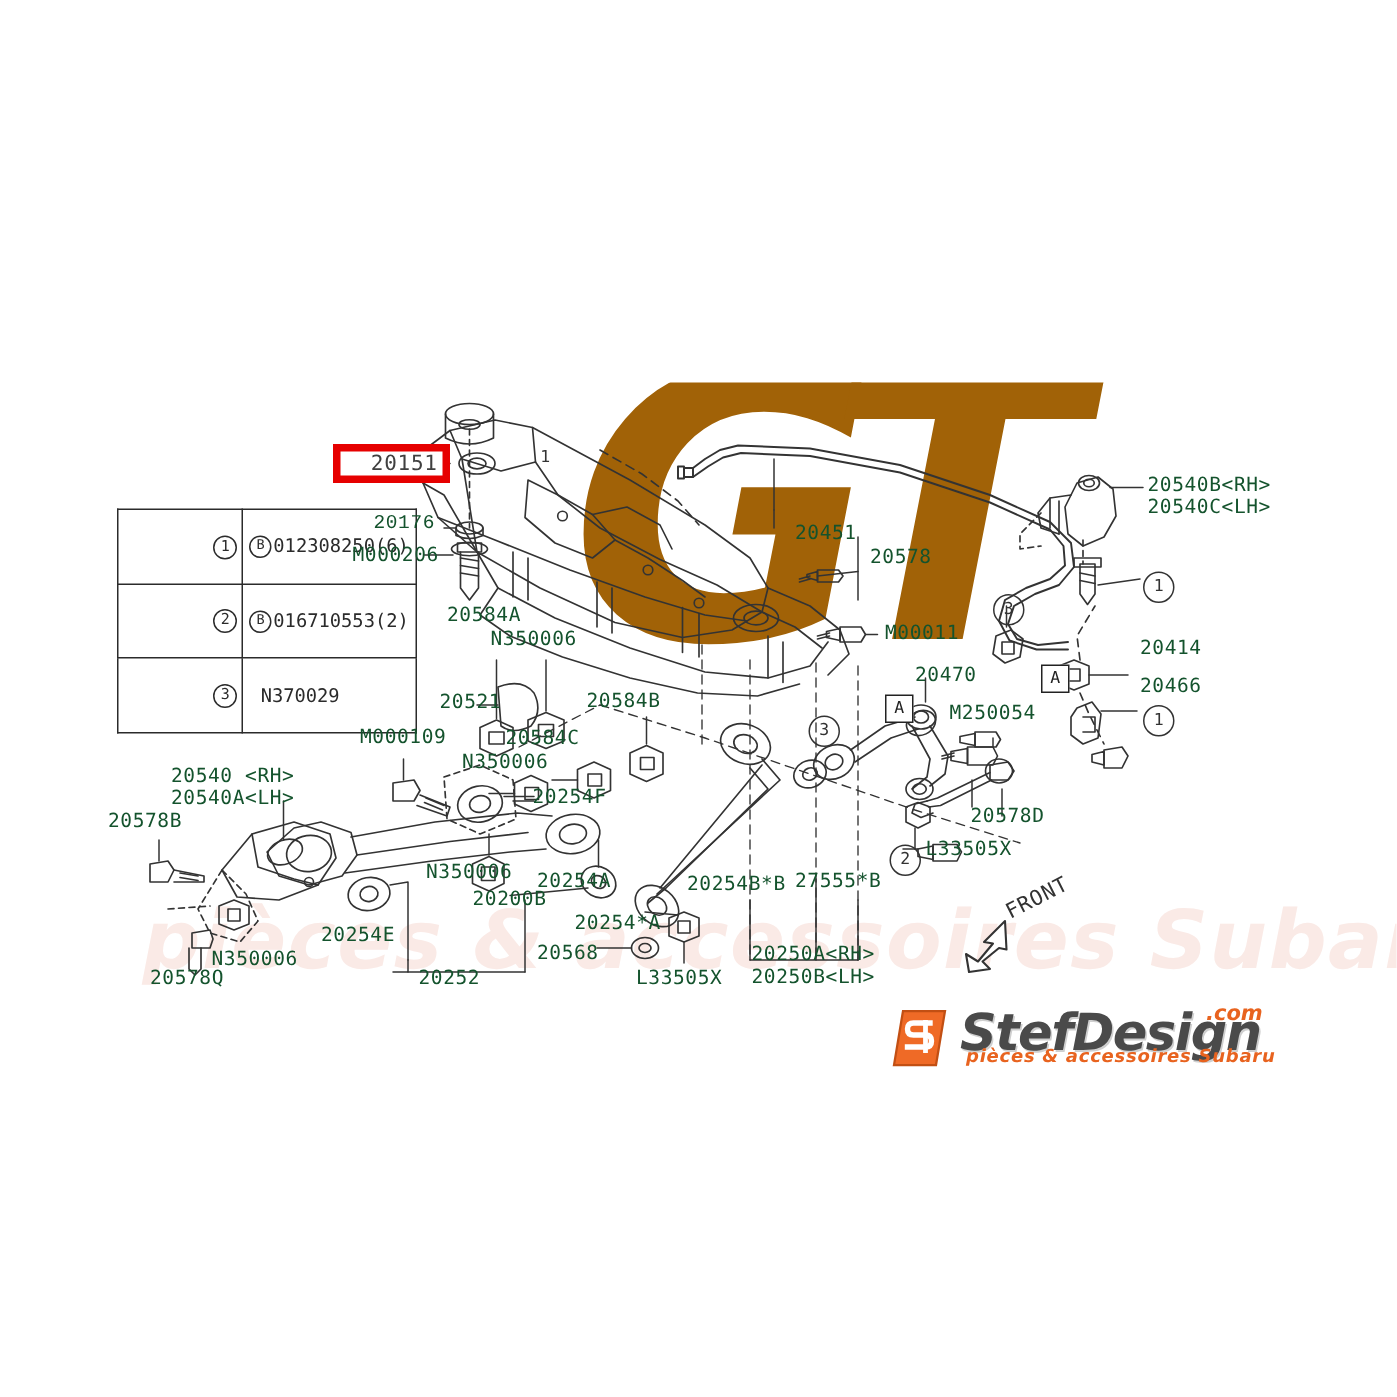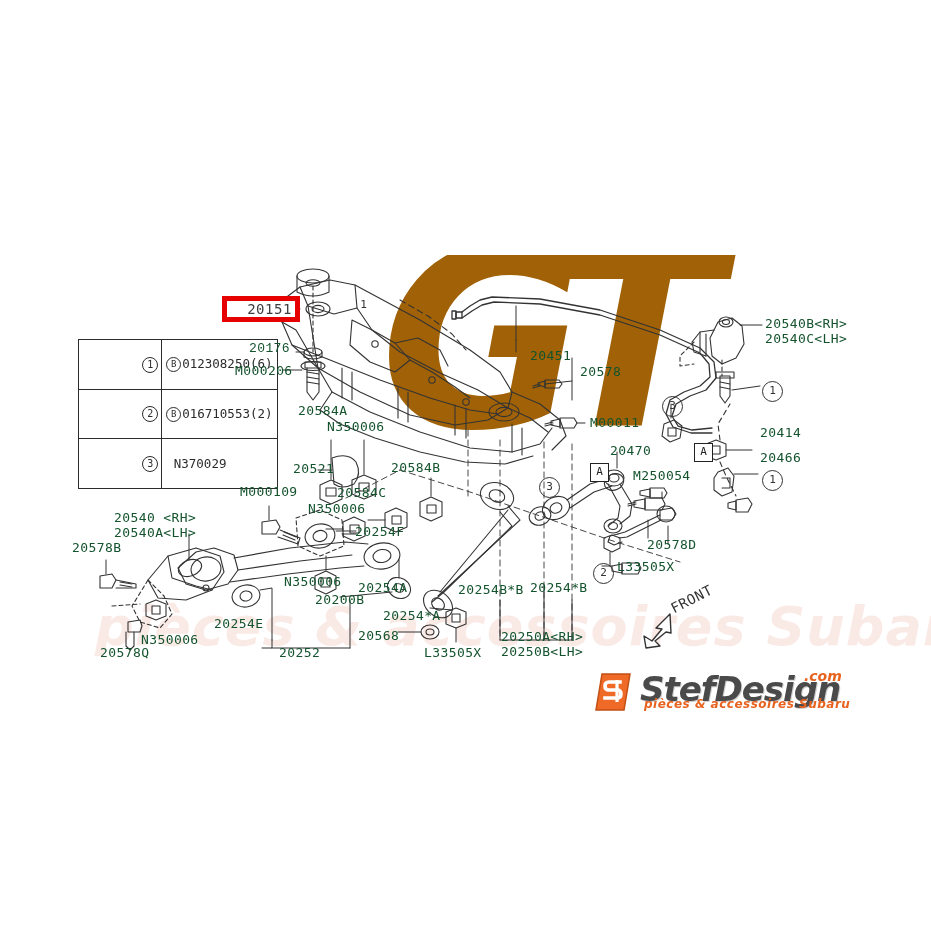--- a/index.html
+++ b/index.html
@@ -524,21 +524,21 @@
 
   <div class="lab" style="left:355px;top:524px;">20254F</div>
   <div class="lab" style="left:284px;top:574px;">N350006</div>
   <div class="lab" style="left:358px;top:580px;">20254A</div>
   <div class="lab" style="left:315px;top:592px;">20200B</div>
   <div class="lab" style="left:383px;top:608px;">20254*A</div>
   <div class="lab" style="left:358px;top:628px;">20568</div>
   <div class="lab" style="left:424px;top:645px;">L33505X</div>
 
   <div class="lab" style="left:458px;top:542px;margin-top:40px;">20254B*B</div>
-  <div class="lab" style="left:530px;top:580px;">20254*B</div>
+  <div class="lab" style="left:530px;top:580px;">27555*B</div>
   <div class="lab lab2" style="left:501px;top:629px;">20250A&lt;RH&gt;</div>
   <div class="lab lab2" style="left:501px;top:644px;">20250B&lt;LH&gt;</div>
 
   <div class="lab" style="left:647px;top:537px;">20578D</div>
   <div class="lab" style="left:617px;top:559px;">L33505X</div>
 
   <div class="lab" style="left:530px;top:348px;">20451</div>
   <div class="lab" style="left:580px;top:364px;">20578</div>
   <div class="lab" style="left:590px;top:415px;">M00011</div>
   <div class="lab" style="left:610px;top:443px;">20470</div>

